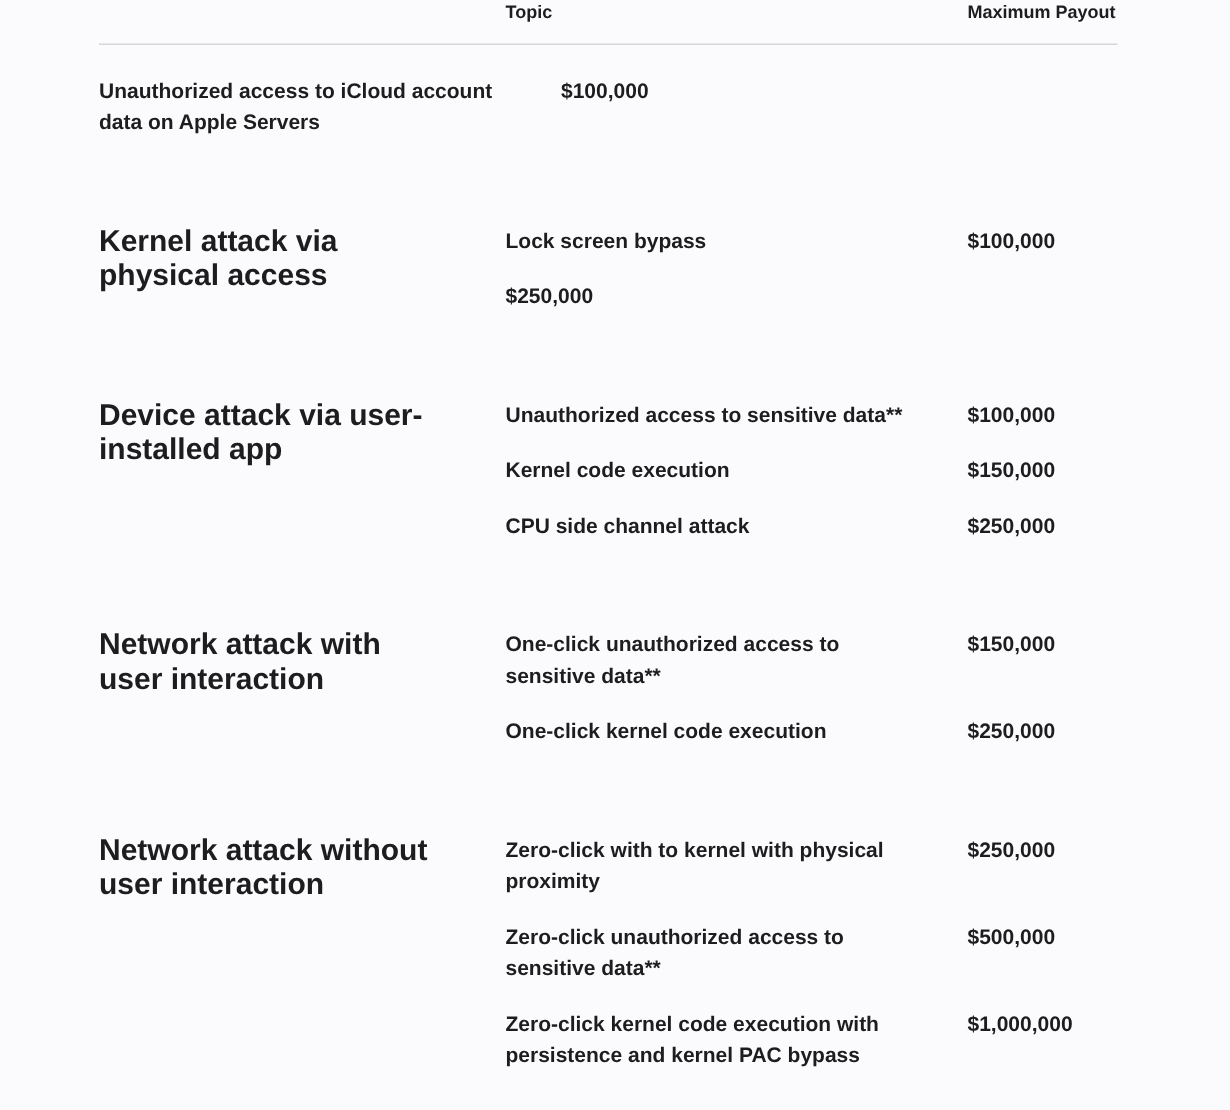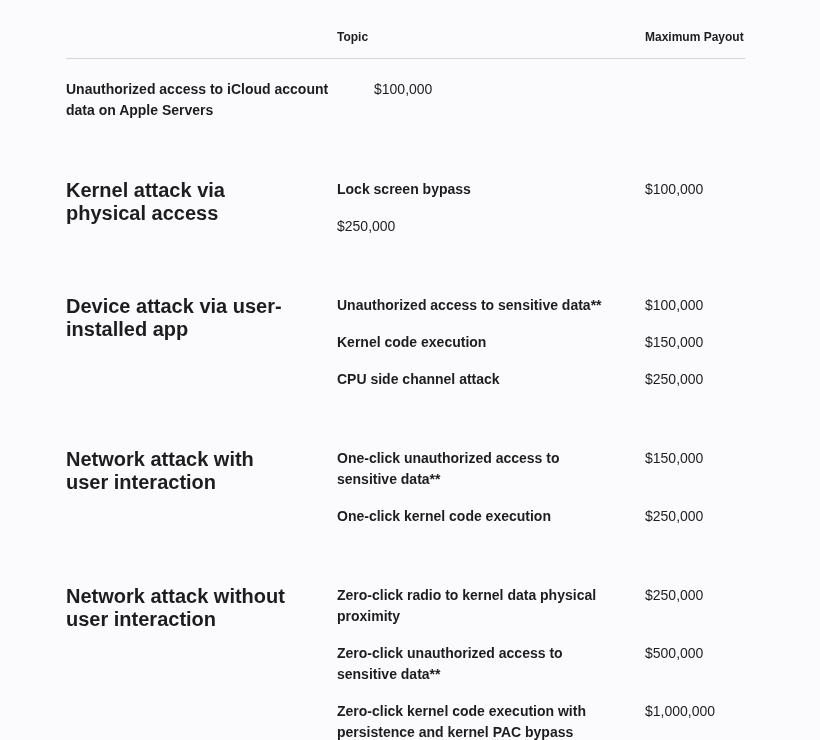--- a/index.html
+++ b/index.html
@@ -14,21 +14,20 @@
     font-family:"Liberation Sans","DejaVu Sans",sans-serif;
     color:var(--text);
     -webkit-font-smoothing:antialiased;
   }
   .table-wrap{
     margin-left:66px;
     width:679px;
   }
   .table-header{
     display:flex;
-    padding-top:29px;
     padding-bottom:13px;
     border-bottom:1px solid var(--divider);
   }
   .col-spacer{width:271px;flex:0 0 271px;}
   .col-header{
     font-size:12px;
     line-height:16px;
     font-weight:700;
     letter-spacing:0;
   }
@@ -65,21 +64,21 @@
     font-size:14px;
     line-height:21px;
     font-weight:700;
     white-space:pre-line;
     padding-right:40px;
   }
   .payout-value{
     flex:1;
     font-size:14px;
     line-height:21px;
-    font-weight:400;
+    font-weight:700;
   }
 </style>
 </head>
 <body>
 
 <div class="table-wrap">
   <div class="table-header">
     <div class="col-spacer"></div>
     <div class="col-header topic">Topic</div>
     <div class="col-header payout">Maximum Payout</div>
@@ -154,21 +153,21 @@
 </div>
   </div>
 
   <div class="group-row">
     <div class="category-cell">
       <div class="category-title">Network attack without
 user interaction</div>
     </div>
     <div class="items-cell">
   <div class="item-row">
-    <div class="topic-text">Zero-click radio to kernel data physical
+    <div class="topic-text">Zero-click with to kernel with physical
 proximity</div>
     <div class="payout-value">$250,000</div>
   </div>
 
   <div class="item-row">
     <div class="topic-text">Zero-click unauthorized access to
 sensitive data**</div>
     <div class="payout-value">$500,000</div>
   </div>
 

